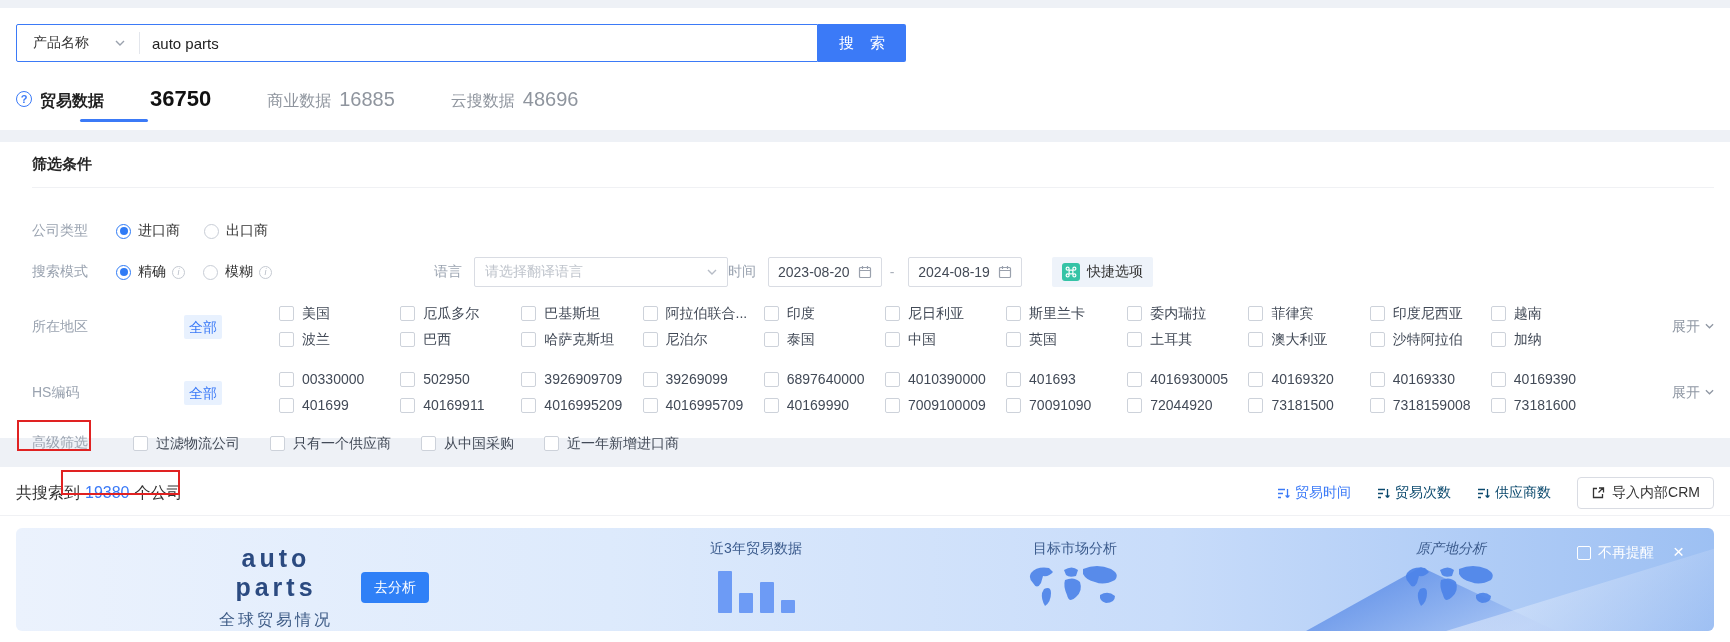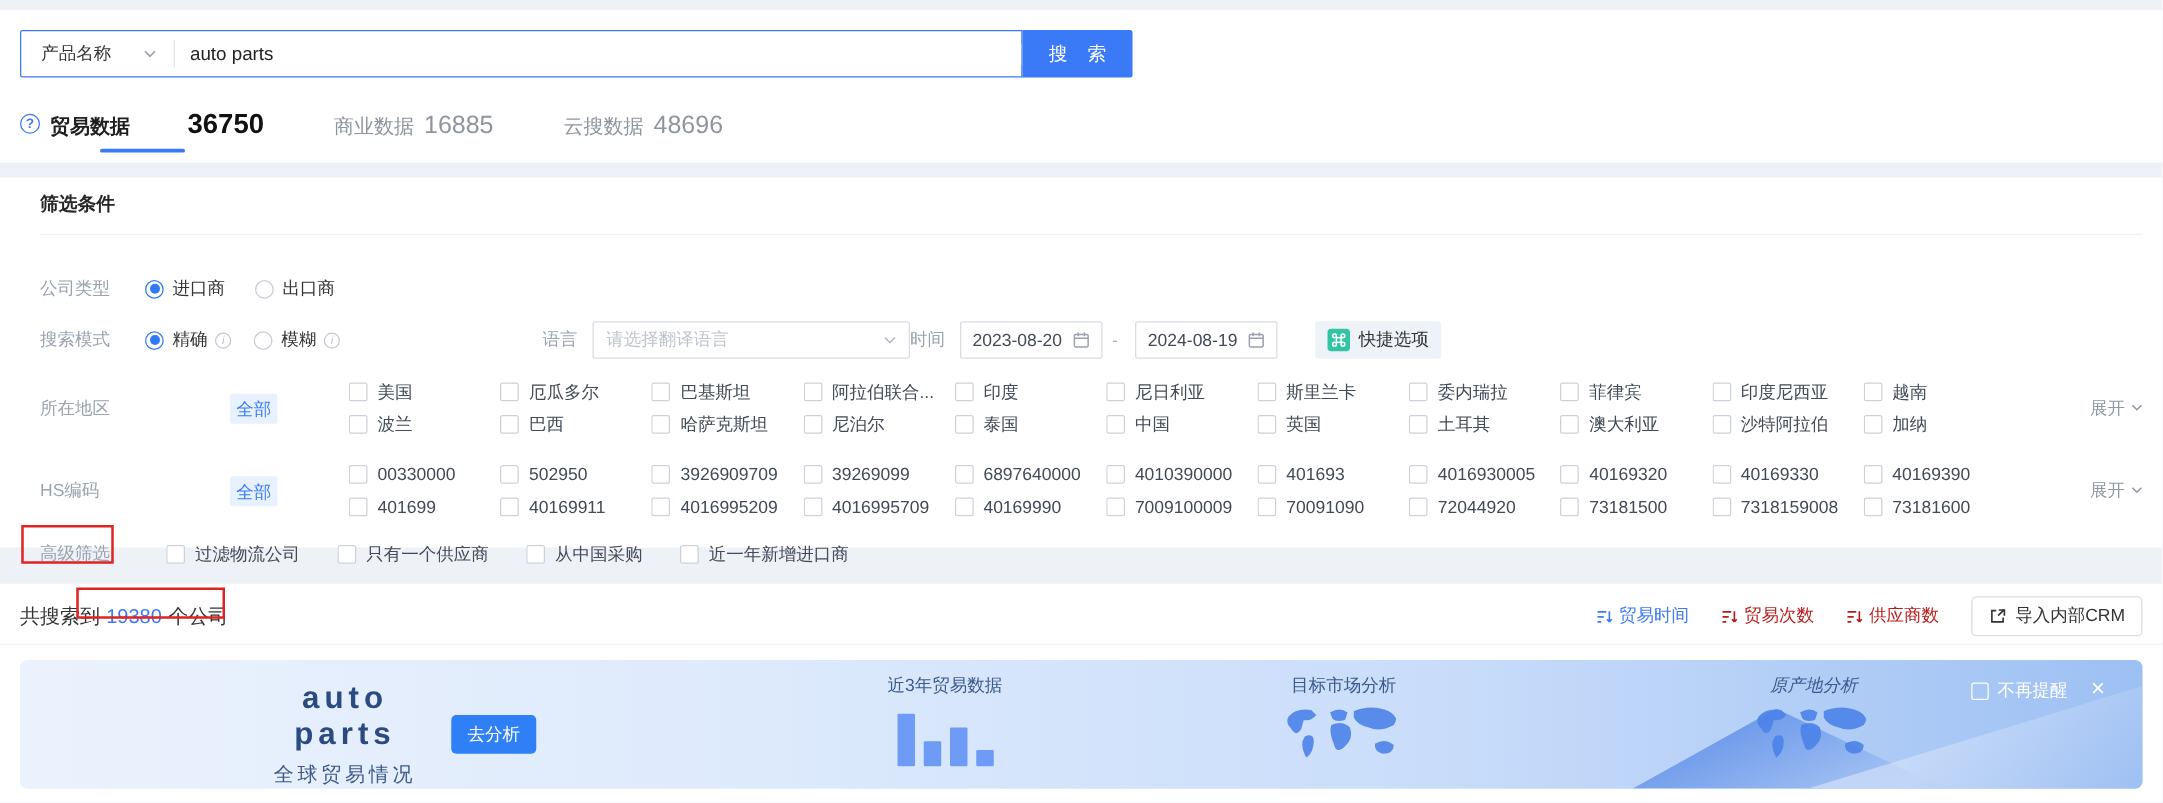--- a/index.html
+++ b/index.html
@@ -61,21 +61,21 @@
   .cb { display: inline-flex; align-items: center; gap: 8px; font-size: 14px; color: #424a57; cursor: pointer; line-height: 26px; white-space: nowrap; overflow: hidden; }
   .box { width: 15px; height: 15px; border: 1px solid #cdd2da; border-radius: 2px; background: #fff; flex: none; }
   .expand { flex: none; width: 62px; text-align: right; font-size: 14px; color: #8f97a3; cursor: pointer; line-height: 26px; display: inline-flex; align-items: center; justify-content: flex-end; gap: 5px; }
   .adv-list { display: flex; gap: 30px; margin-left: 17px; }
 
   
   .res-header { display: flex; align-items: center; justify-content: space-between; padding: 12px 16px 0 16px; height: 40px; }
   .summary { font-size: 16px; color: #333; }
   .summary .cnt { color: #3b7af7; margin: 0 5px; }
   .res-actions { display: flex; align-items: center; gap: 26px; }
-  .sort-item { display: inline-flex; align-items: center; gap: 5px; font-size: 14px; color: #b91c1c; cursor: pointer; }
+  .sort-item { display: inline-flex; align-items: center; gap: 5px; font-size: 14px; color: #0c4a6e; cursor: pointer; }
   .sort-item.active { color: #3b7af7; }
   .crm-btn { display: inline-flex; align-items: center; gap: 7px; height: 32px; padding: 0 13px; border: 1px solid #d9dce3; border-radius: 4px; background: #fff; font-size: 14px; color: #333; cursor: pointer; font-family: inherit; }
   .res-hr { height: 1px; background: #f0f1f4; margin-top: 8px; }
 
   
   .banner { position: relative; margin: 12px 16px 0 16px; height: 103px; border-radius: 6px; overflow: hidden;
     background: linear-gradient(90deg, #ebf2fd 0%, #ddeafc 35%, #c8dcfa 68%, #9dc0f3 100%); }
   .bn-left { position: absolute; left: 182px; top: 16px; width: 156px; text-align: center; }
   .bn-title { font-size: 25px; letter-spacing: 4px; color: #2b4a80; font-weight: bold; }
   .bn-sub { margin-top: 8px; font-size: 16px; letter-spacing: 3px; color: #3c5a85; }

